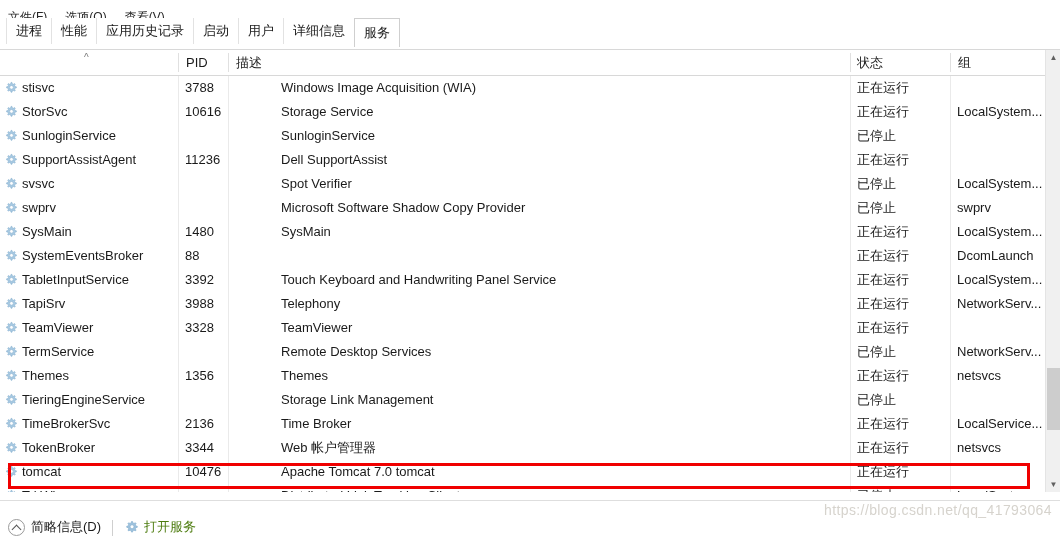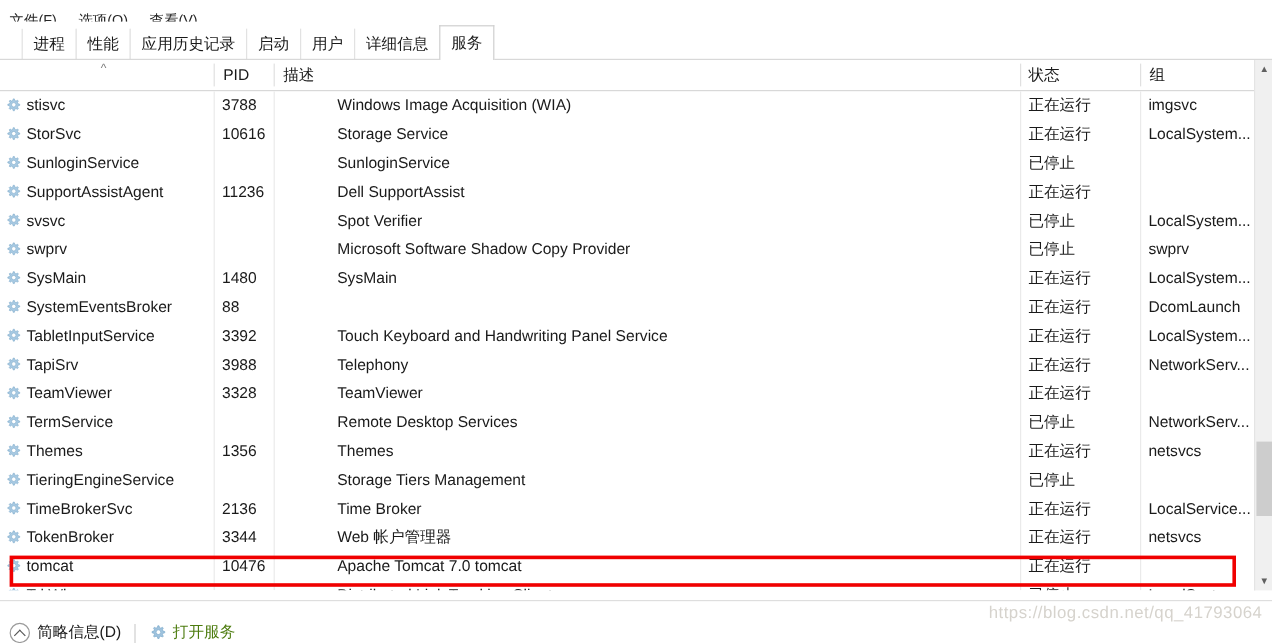--- a/index.html
+++ b/index.html
@@ -32,22 +32,22 @@
     white-space: nowrap;
     line-height: 18px;
     cursor: default;
   }
 
   
   .tabstrip {
     position: absolute; left: 0; top: 18px;
     width: 928px; height: 32px;
     background: #ffffff;
-    display: flex; align-items: flex-end;
-    padding-left: 18px;
+    display: flex; align-items: flex-start;
+    padding-left: 6px;
   }
   .tab {
     position: relative;
     height: 26px;
     line-height: 26px;
     padding: 0 9px;
     font-size: 13px;
     color: #1a1a1a;
     white-space: nowrap;
     border-left: 1px solid #e2e2e2;
@@ -264,21 +264,20 @@
       <div class="vsep" style="left:950px;"></div>
     <div class="row">
           <span class="gear"><svg width="14" height="14" viewBox="0 0 16 16">
               <path d="M8 1.6 L9.1 1.6 L9.5 3.2 L10.7 3.7 L12.1 2.9 L12.9 3.7 L12.1 5.1 L12.6 6.3 L14.2 6.7 L14.2 7.8 L12.6 8.2 L12.1 9.4 L12.9 10.8 L12.1 11.6 L10.7 10.8 L9.5 11.3 L9.1 12.9 L8 12.9 L7.6 11.3 L6.4 10.8 L5 11.6 L4.2 10.8 L5 9.4 L4.5 8.2 L2.9 7.8 L2.9 6.7 L4.5 6.3 L5 5.1 L4.2 3.7 L5 2.9 L6.4 3.7 L7.6 3.2 Z" fill="#a8cae3" stroke="#82adcc" stroke-width="0.6"></path>
               <circle cx="8.55" cy="7.25" r="2.1" fill="#ffffff" stroke="#82adcc" stroke-width="0.6"></circle>
             </svg></span>
           <div class="cell c-name">stisvc</div>
           <div class="cell c-pid">3788</div>
           <div class="cell c-desc">Windows Image Acquisition (WIA)</div>
           <div class="cell c-stat">正在运行</div>
-          <div class="cell c-grp">imgsvc</div>
         </div>
         <div class="row">
           <span class="gear"><svg width="14" height="14" viewBox="0 0 16 16">
               <path d="M8 1.6 L9.1 1.6 L9.5 3.2 L10.7 3.7 L12.1 2.9 L12.9 3.7 L12.1 5.1 L12.6 6.3 L14.2 6.7 L14.2 7.8 L12.6 8.2 L12.1 9.4 L12.9 10.8 L12.1 11.6 L10.7 10.8 L9.5 11.3 L9.1 12.9 L8 12.9 L7.6 11.3 L6.4 10.8 L5 11.6 L4.2 10.8 L5 9.4 L4.5 8.2 L2.9 7.8 L2.9 6.7 L4.5 6.3 L5 5.1 L4.2 3.7 L5 2.9 L6.4 3.7 L7.6 3.2 Z" fill="#a8cae3" stroke="#82adcc" stroke-width="0.6"></path>
               <circle cx="8.55" cy="7.25" r="2.1" fill="#ffffff" stroke="#82adcc" stroke-width="0.6"></circle>
             </svg></span>
           <div class="cell c-name">StorSvc</div>
           <div class="cell c-pid">10616</div>
           <div class="cell c-desc">Storage Service</div>
           <div class="cell c-stat">正在运行</div>
@@ -404,21 +403,21 @@
           <div class="cell c-stat">正在运行</div>
           <div class="cell c-grp">netsvcs</div>
         </div>
         <div class="row">
           <span class="gear"><svg width="14" height="14" viewBox="0 0 16 16">
               <path d="M8 1.6 L9.1 1.6 L9.5 3.2 L10.7 3.7 L12.1 2.9 L12.9 3.7 L12.1 5.1 L12.6 6.3 L14.2 6.7 L14.2 7.8 L12.6 8.2 L12.1 9.4 L12.9 10.8 L12.1 11.6 L10.7 10.8 L9.5 11.3 L9.1 12.9 L8 12.9 L7.6 11.3 L6.4 10.8 L5 11.6 L4.2 10.8 L5 9.4 L4.5 8.2 L2.9 7.8 L2.9 6.7 L4.5 6.3 L5 5.1 L4.2 3.7 L5 2.9 L6.4 3.7 L7.6 3.2 Z" fill="#a8cae3" stroke="#82adcc" stroke-width="0.6"></path>
               <circle cx="8.55" cy="7.25" r="2.1" fill="#ffffff" stroke="#82adcc" stroke-width="0.6"></circle>
             </svg></span>
           <div class="cell c-name">TieringEngineService</div>
           <div class="cell c-pid"></div>
-          <div class="cell c-desc">Storage Tiers Management</div>
+          <div class="cell c-desc">Storage Link Management</div>
           <div class="cell c-stat">已停止</div>
           <div class="cell c-grp"></div>
         </div>
         <div class="row">
           <span class="gear"><svg width="14" height="14" viewBox="0 0 16 16">
               <path d="M8 1.6 L9.1 1.6 L9.5 3.2 L10.7 3.7 L12.1 2.9 L12.9 3.7 L12.1 5.1 L12.6 6.3 L14.2 6.7 L14.2 7.8 L12.6 8.2 L12.1 9.4 L12.9 10.8 L12.1 11.6 L10.7 10.8 L9.5 11.3 L9.1 12.9 L8 12.9 L7.6 11.3 L6.4 10.8 L5 11.6 L4.2 10.8 L5 9.4 L4.5 8.2 L2.9 7.8 L2.9 6.7 L4.5 6.3 L5 5.1 L4.2 3.7 L5 2.9 L6.4 3.7 L7.6 3.2 Z" fill="#a8cae3" stroke="#82adcc" stroke-width="0.6"></path>
               <circle cx="8.55" cy="7.25" r="2.1" fill="#ffffff" stroke="#82adcc" stroke-width="0.6"></circle>
             </svg></span>
           <div class="cell c-name">TimeBrokerSvc</div>
           <div class="cell c-pid">2136</div>

